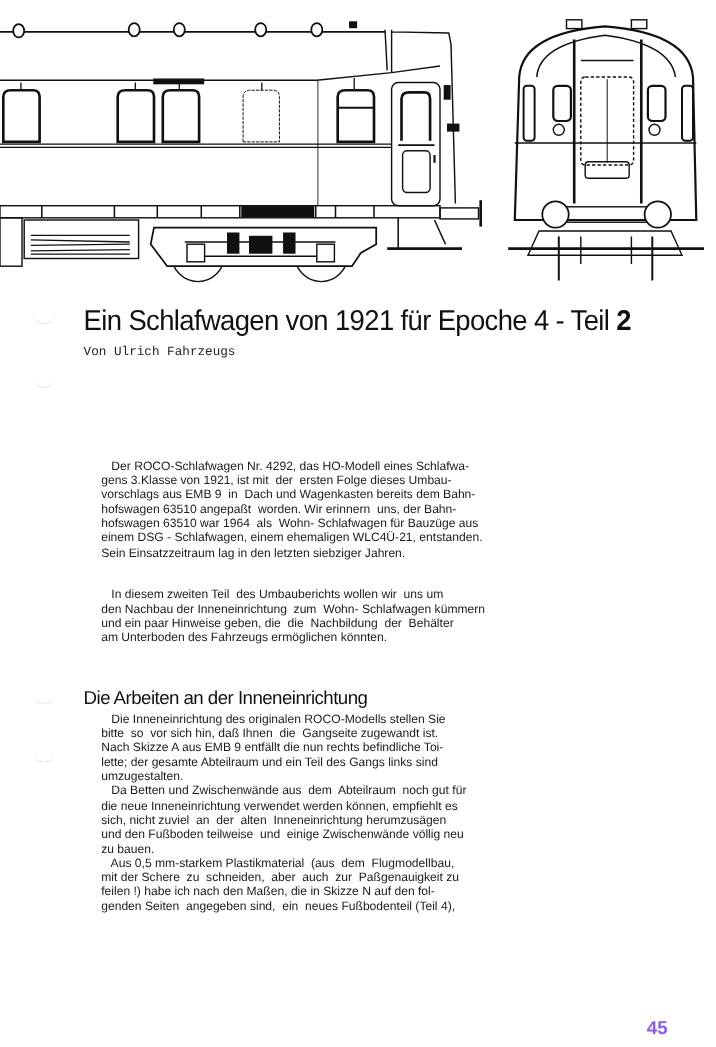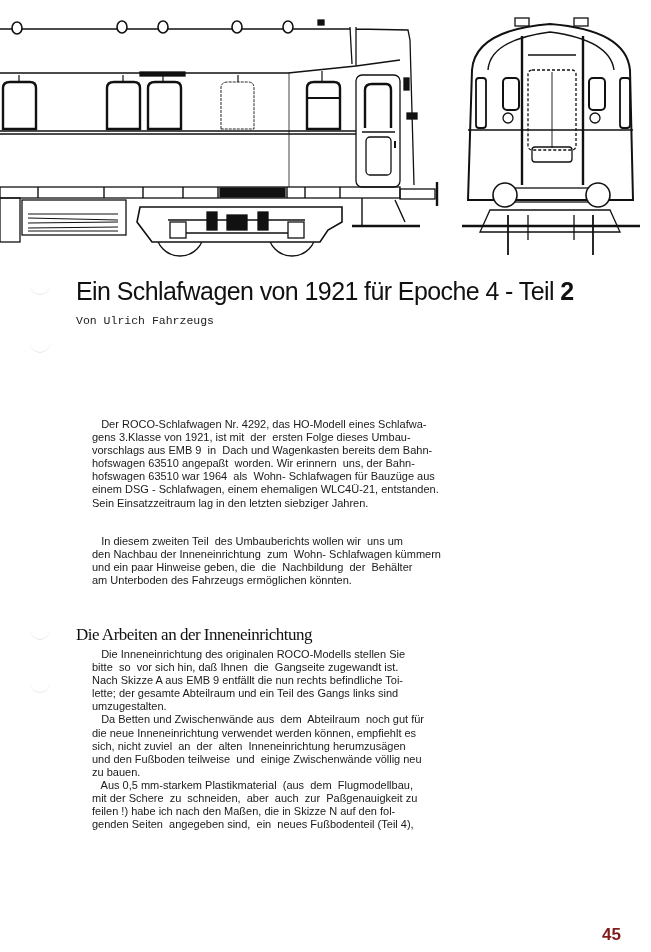--- a/index.html
+++ b/index.html
@@ -19,26 +19,26 @@
   }
   .body-text {
     position:absolute; left:92px; width:568px;
     font-family:Liberation Sans, sans-serif; font-size:11px; line-height:13.1px;
     color:#1a1a1a; white-space:pre;
   }
   #para1 { top:418px; }
   #para2 { top:535px; }
   .section-heading {
     position:absolute; left:76px; top:625px;
-    font-family:Liberation Serif, serif; font-size:17px; letter-spacing:-0.5px; color:#111;
+    font-family:Liberation Sans, sans-serif; font-size:17px; letter-spacing:-0.5px; color:#111;
   }
   #para3 { top:648px; }
   .page-number {
-    position:absolute; left:602px; top:925px;
-    font-family:"Liberation Sans", sans-serif; font-weight:bold; font-size:17px; color:#7f1d1d;
+    position:absolute; left:588px; top:925px;
+    font-family:"Liberation Sans", sans-serif; font-weight:bold; font-size:17px; color:#8b5cf6;
   }
   .margin-mark {
     position:absolute; width:20px; height:12px; border-bottom:1.5px solid #e8e8e8;
     border-radius:0 0 12px 12px;
   }
 </style>
 </head>
 <body>
 
 <svg id="side-view" class="drawing" viewBox="0 0 450 265" fill="none" stroke="#111" stroke-width="1.3">

